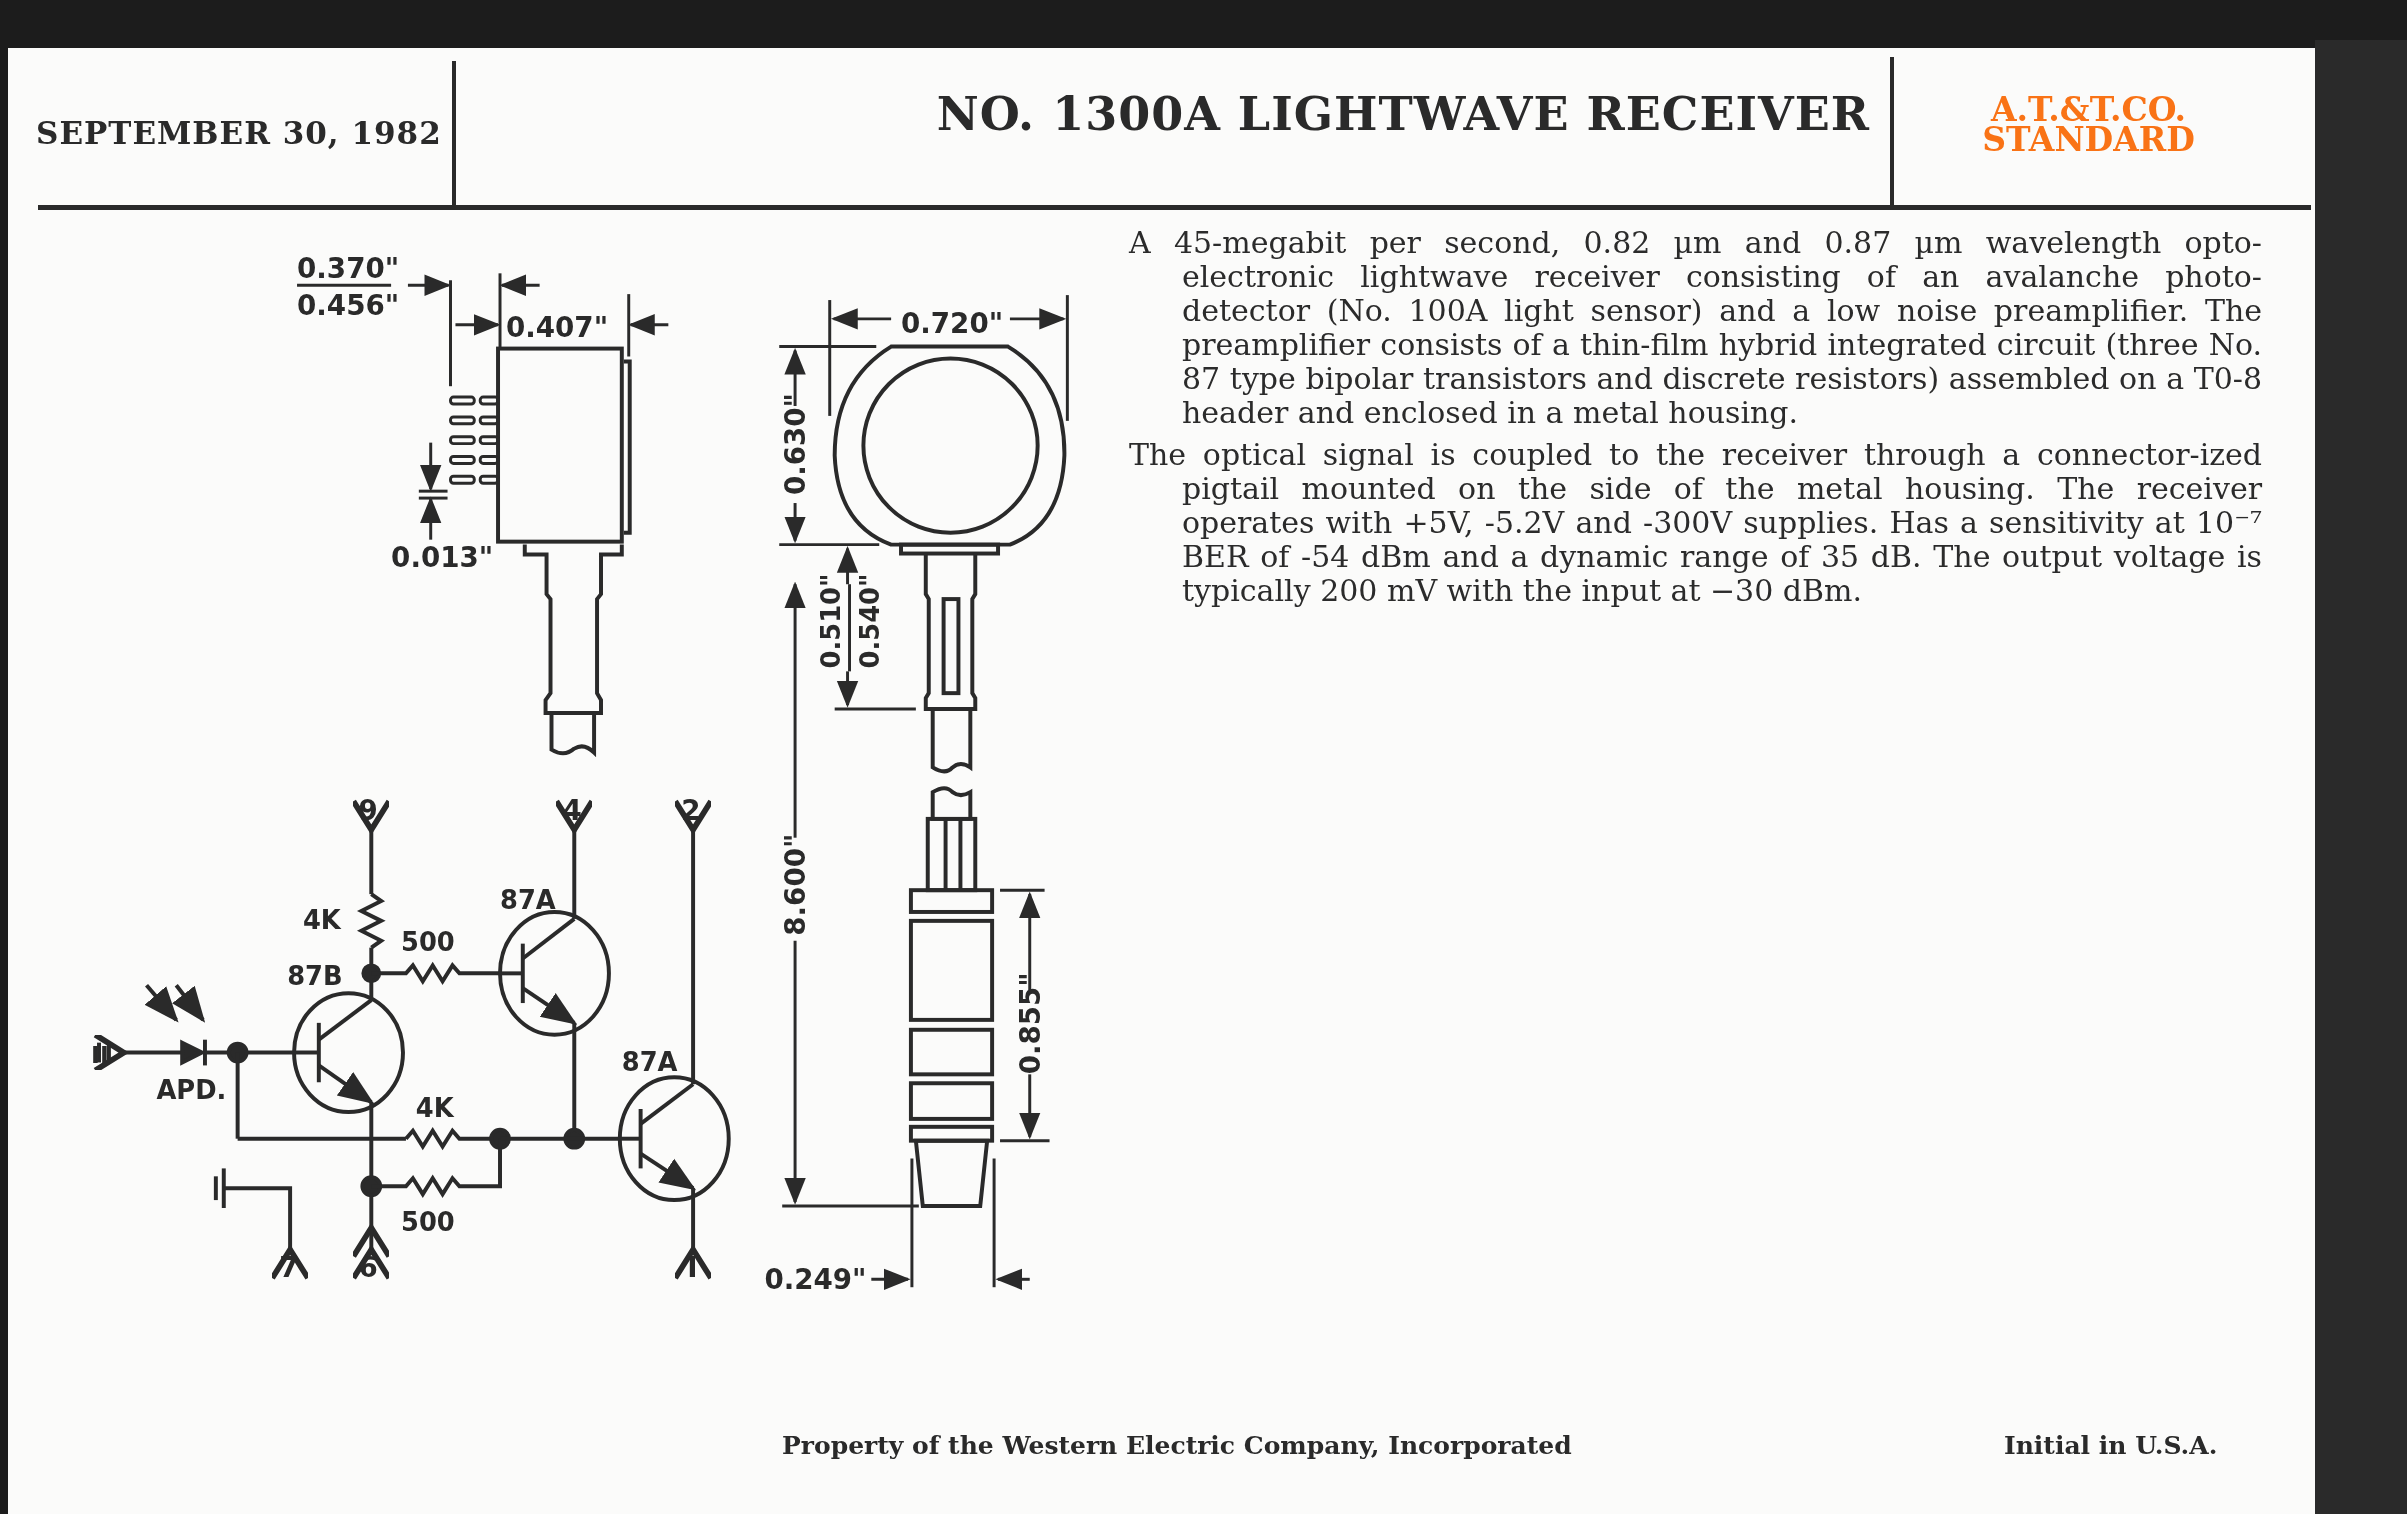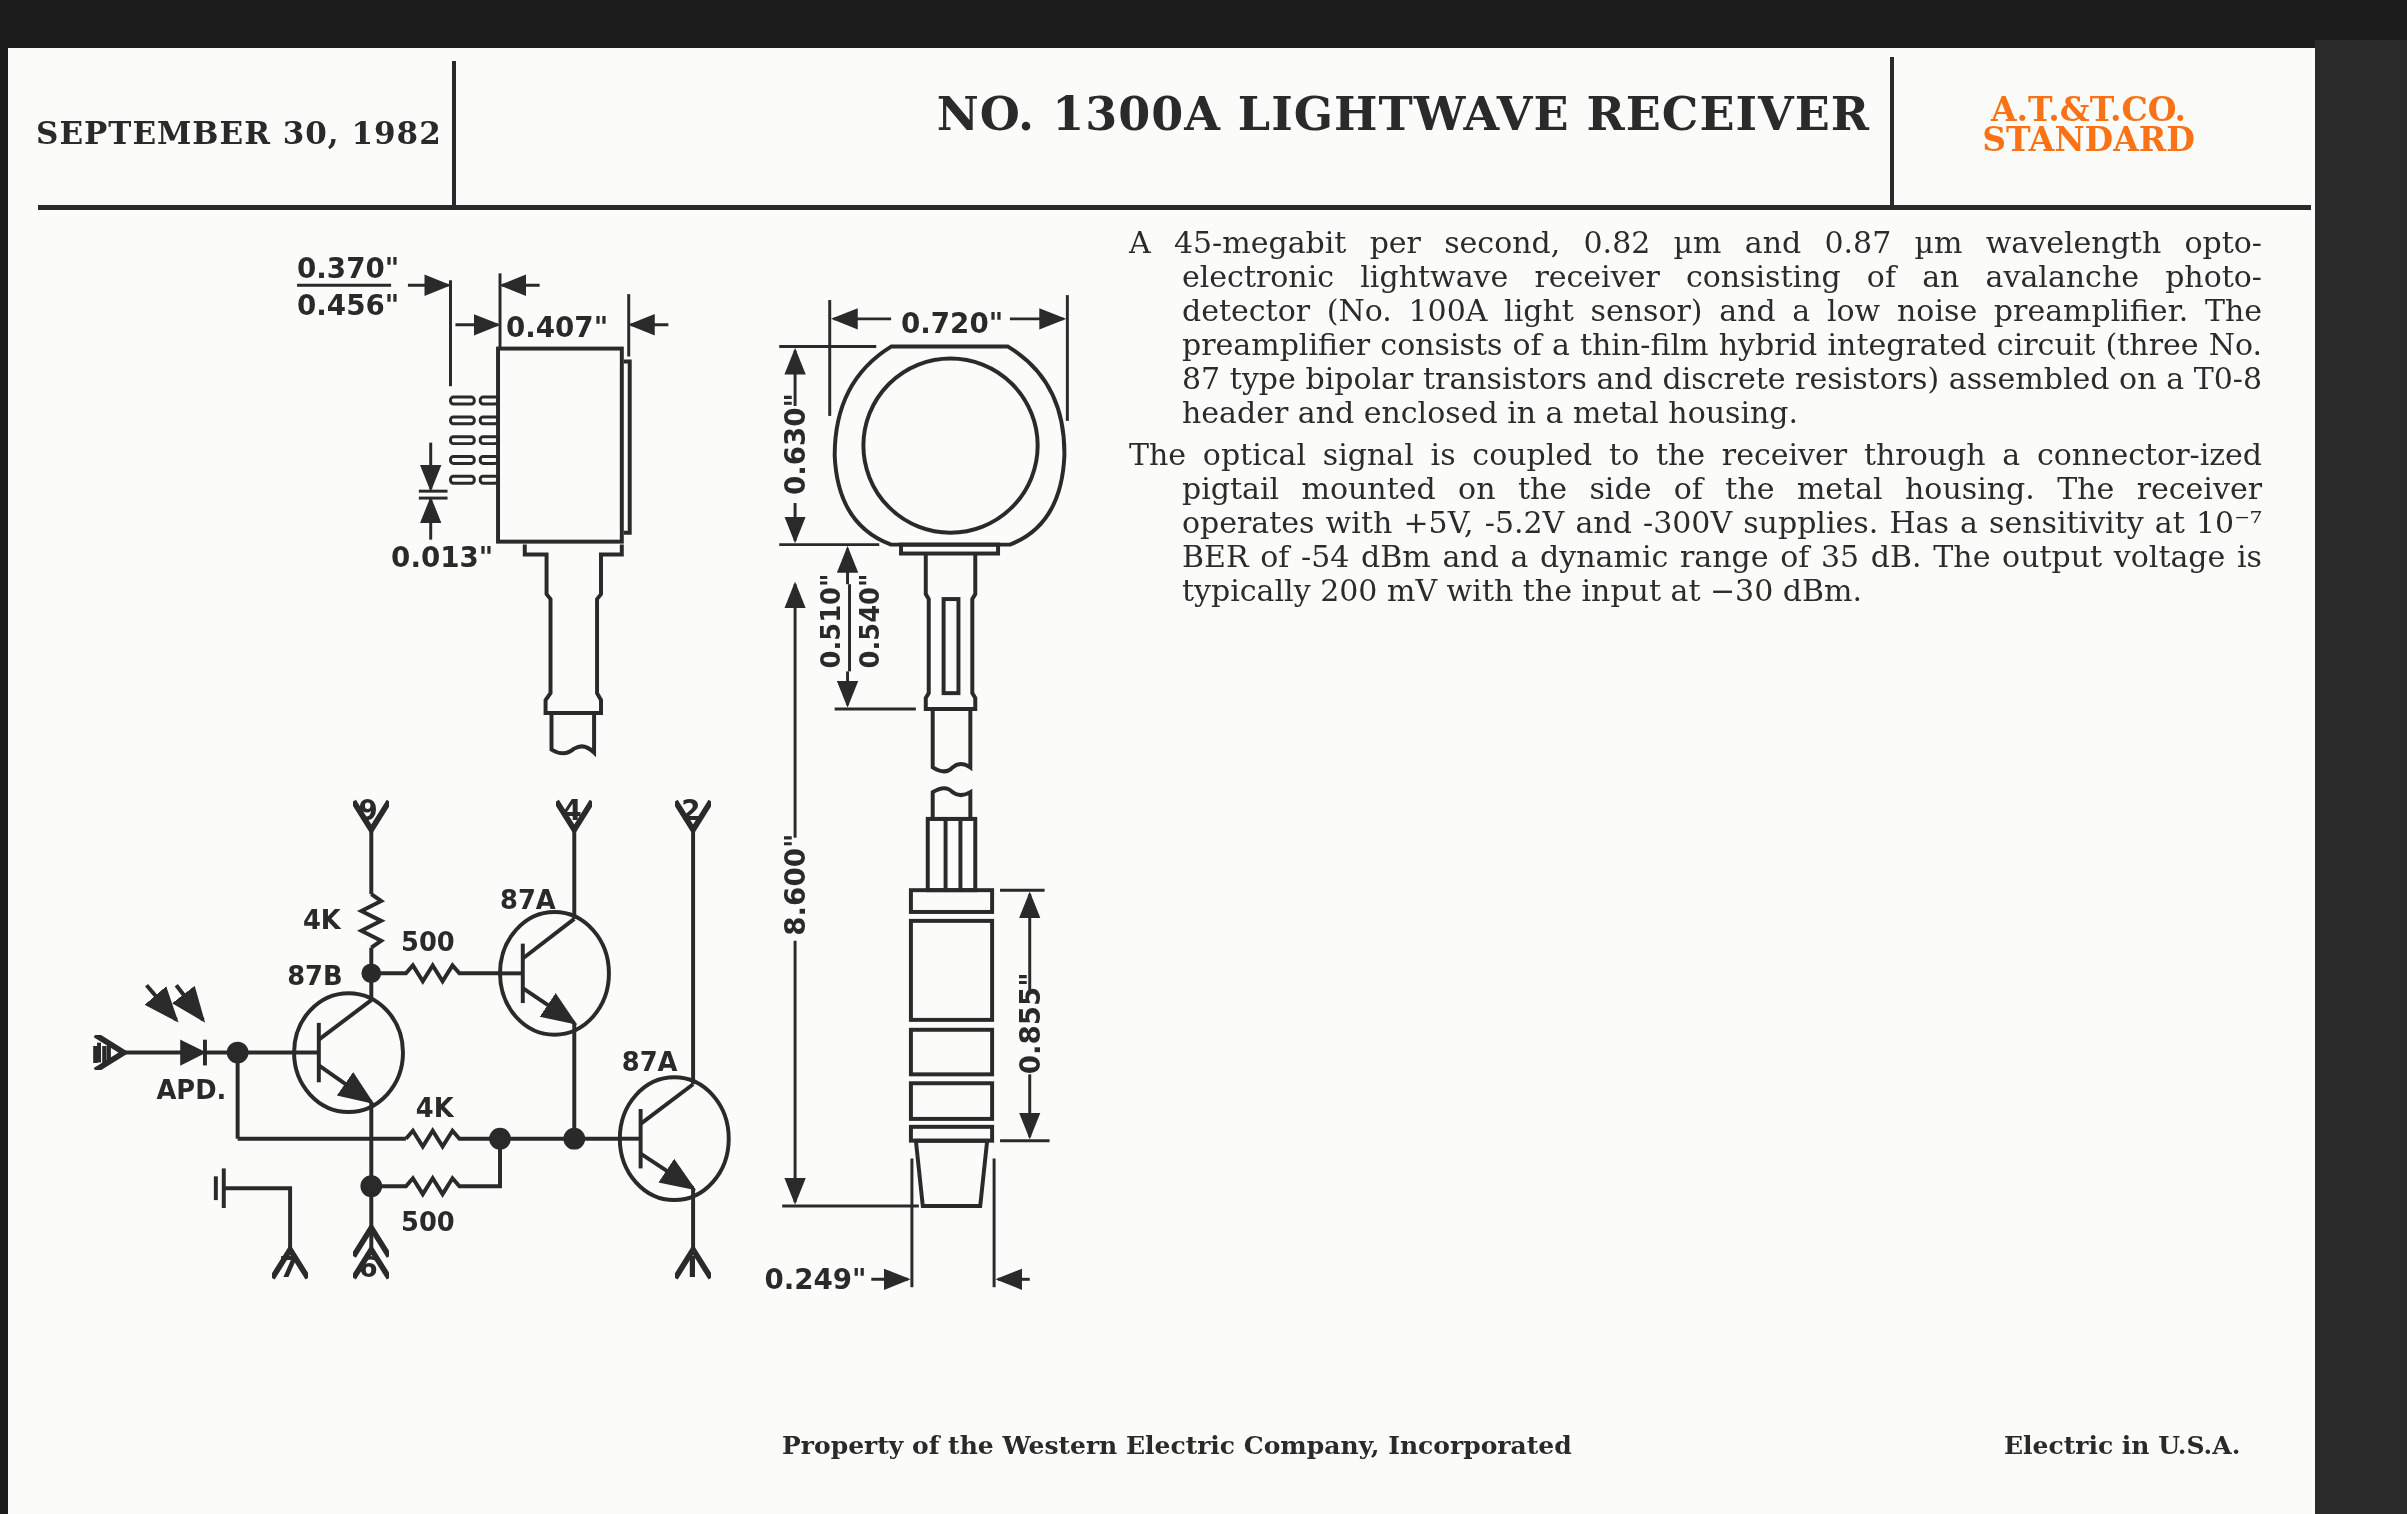--- a/index.html
+++ b/index.html
@@ -200,14 +200,14 @@
   <text class="dl" x="290" y="995" font-size="26">87B</text>
   <text class="dl" x="505" y="918" font-size="26">87A</text>
   <text class="dl" x="628" y="1082" font-size="26">87A</text>
   <text class="dl" x="306" y="938" font-size="26">4K</text>
   <text class="dl" x="405" y="960" font-size="26">500</text>
   <text class="dl" x="420" y="1128" font-size="26">4K</text>
   <text class="dl" x="405" y="1243" font-size="26">500</text>
 </svg>
 
 <div class="footer-left">Property of the Western Electric Company, Incorporated</div>
-<div class="footer-right">Electric in U.S.A.</div>
+<div class="footer-right">Initial in U.S.A.</div>
 
 
 </body></html>

